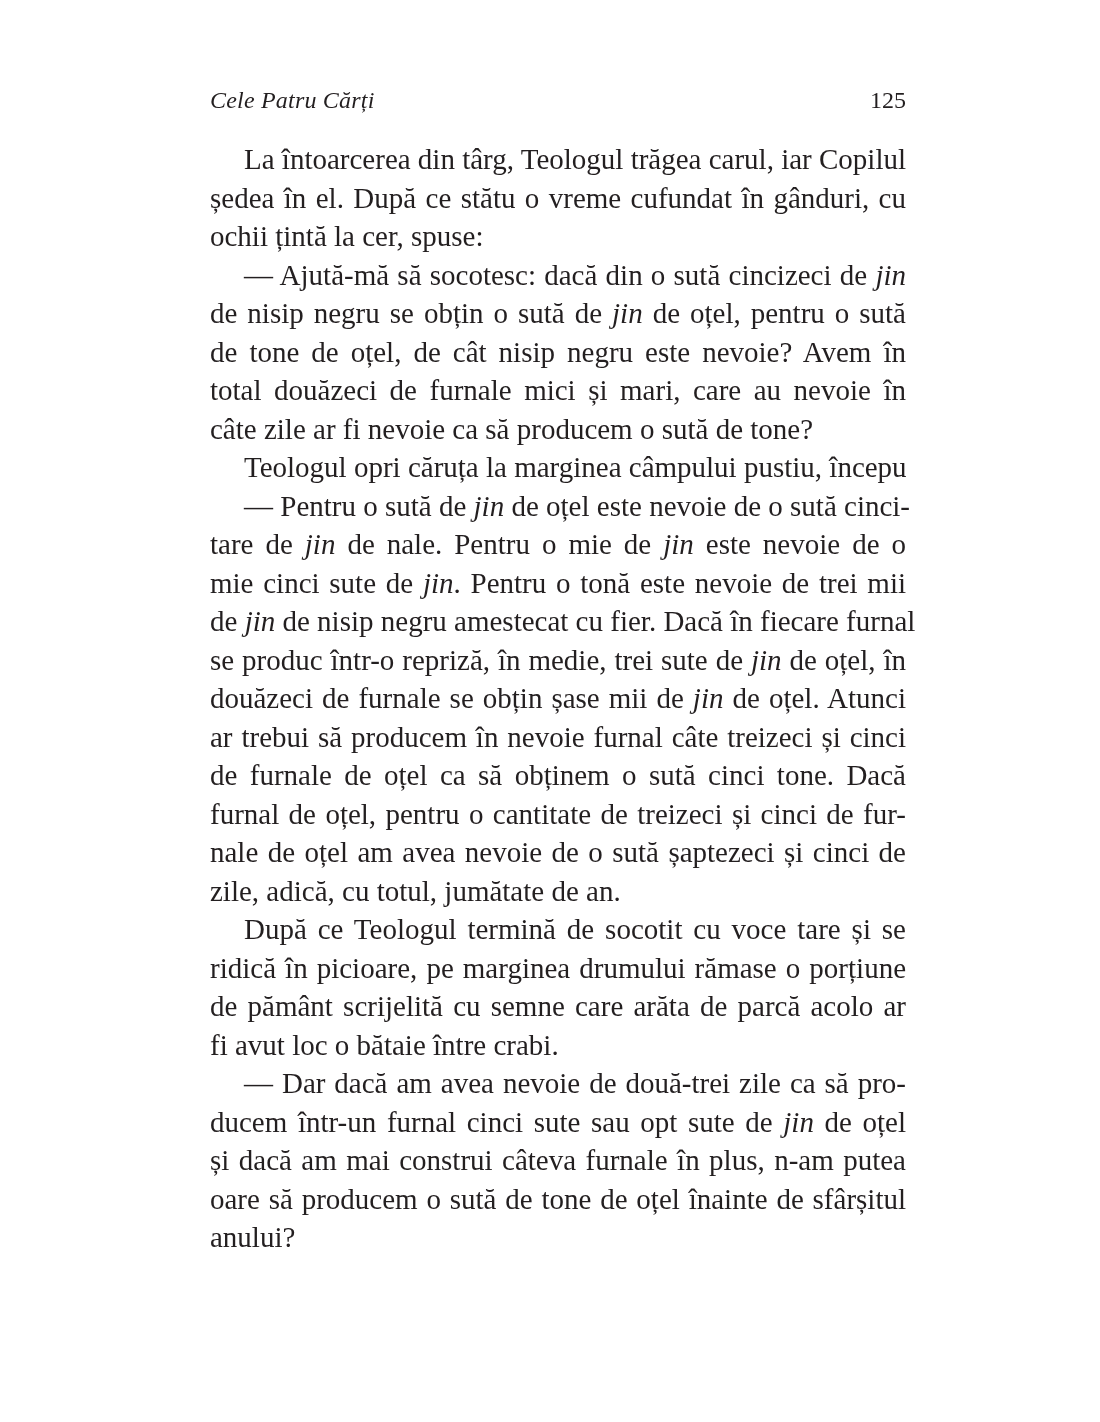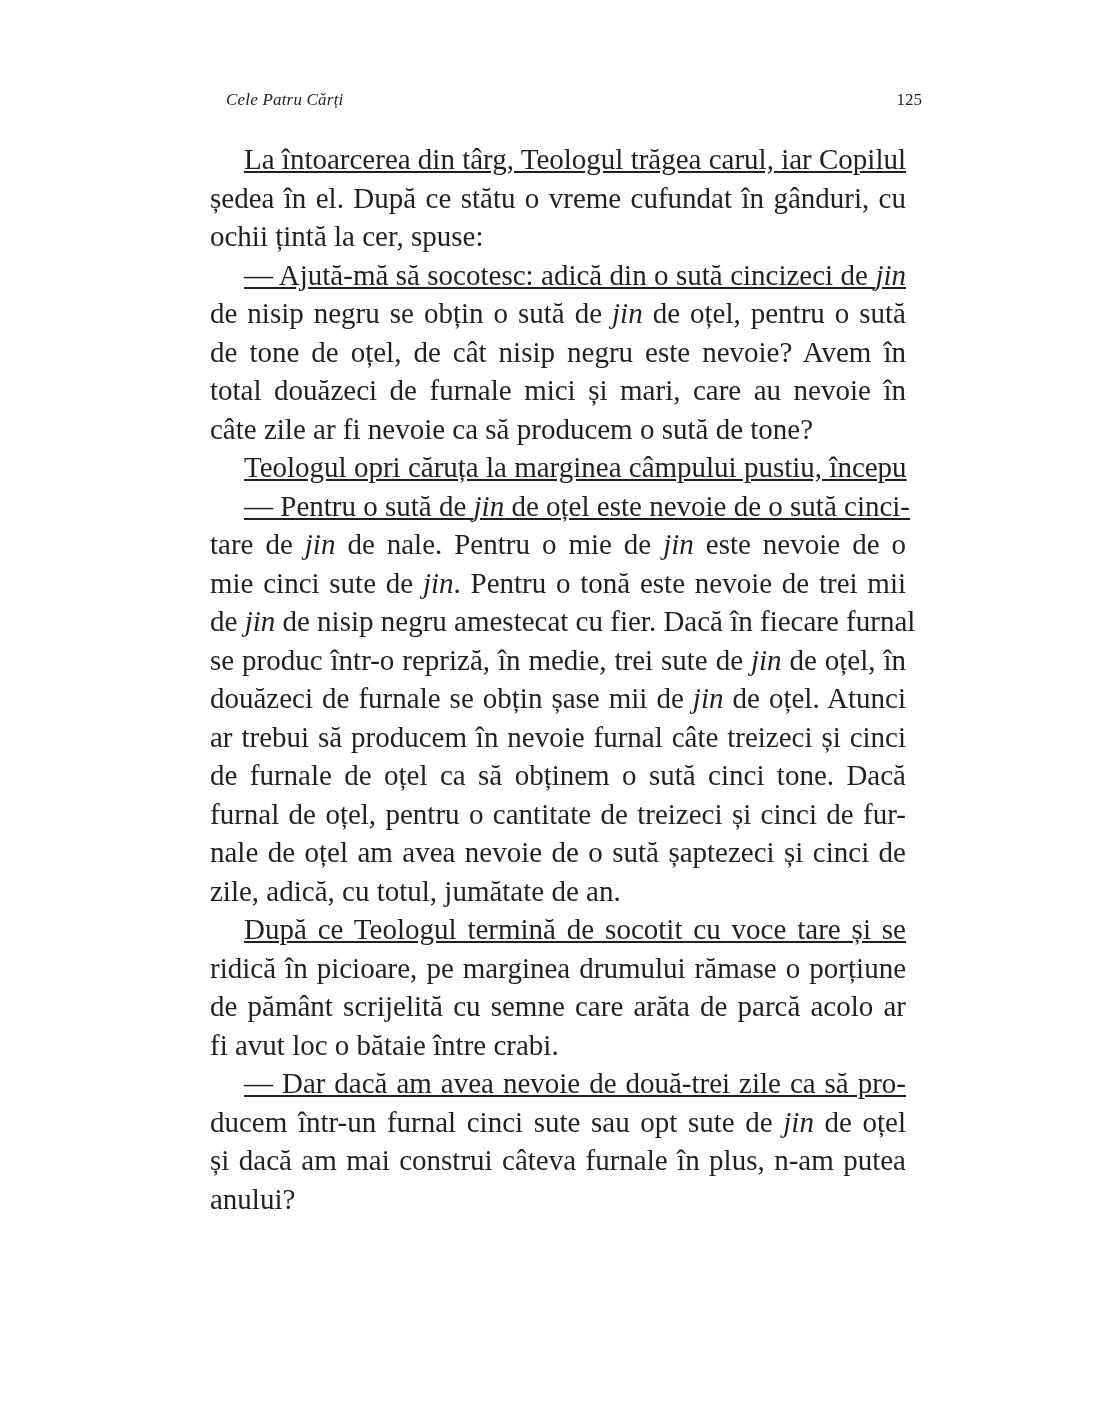--- a/index.html
+++ b/index.html
@@ -17,24 +17,24 @@
     }
     .page {
       position: absolute;
       left: 210px;
       top: 0;
       width: 696px;
     }
     .running-head {
       position: absolute;
       top: 84px;
-      left: 16px;
+      left: 0;
       width: 696px;
       height: 32px;
-      font-size: 17px;
+      font-size: 24px;
       line-height: 32px;
     }
     .running-title {
       position: absolute;
       left: 0;
       top: 0;
       font-style: italic;
       letter-spacing: 0.2px;
     }
     .page-number {
@@ -53,42 +53,41 @@
     .line {
       display: block;
       white-space: nowrap;
       text-align: justify;
       text-align-last: justify;
       height: 38.5px;
       overflow: visible;
     }
     .line.indent {
       padding-left: 34px;
-      text-decoration: underline;
     }
     .line.last {
       text-align-last: left;
     }
     .line i {
       font-style: italic;
     }
   </style>
 </head>
 <body>
 
 <div class="page">
   <div class="running-head">
     <span class="running-title">Cele Patru Cărți</span>
     <span class="page-number">125</span>
   </div>
   <div class="body-text" id="body-text">
       <div class="line indent"><span>La întoarcerea din târg, Teologul trăgea carul, iar Copilul</span></div>
       <div class="line"><span>ședea în el. După ce stătu o vreme cufundat în gânduri, cu</span></div>
       <div class="line last"><span>ochii țintă la cer, spuse:</span></div>
-      <div class="line indent"><span>— Ajută-mă să socotesc: adică din o sută cincizeci de </span><i>jin</i></div>
+      <div class="line indent"><span>— Ajută-mă să socotesc: dacă din o sută cincizeci de </span><i>jin</i></div>
       <div class="line"><span>de nisip negru se obțin o sută de </span><i>jin</i><span> de oțel, pentru o sută</span></div>
       <div class="line"><span>de tone de oțel, de cât nisip negru este nevoie? Avem în</span></div>
       <div class="line"><span>total douăzeci de furnale mici și mari, care au nevoie în</span></div>
       <div class="line last"><span>câte zile ar fi nevoie ca să producem o sută de tone?</span></div>
       <div class="line indent"><span>Teologul opri căruța la marginea câmpului pustiu, începu</span></div>
       <div class="line indent"><span>— Pentru o sută de </span><i>jin</i><span> de oțel este nevoie de o sută cinci-</span></div>
       <div class="line"><span>tare de </span><i>jin</i><span> de nale. Pentru o mie de </span><i>jin</i><span> este nevoie de o</span></div>
       <div class="line"><span>mie cinci sute de </span><i>jin</i><span>. Pentru o tonă este nevoie de trei mii</span></div>
       <div class="line"><span>de </span><i>jin</i><span> de nisip negru amestecat cu fier. Dacă în fiecare furnal</span></div>
       <div class="line"><span>se produc într-o repriză, în medie, trei sute de </span><i>jin</i><span> de oțel, în</span></div>
@@ -98,15 +97,16 @@
       <div class="line"><span>furnal de oțel, pentru o cantitate de treizeci și cinci de fur-</span></div>
       <div class="line"><span>nale de oțel am avea nevoie de o sută șaptezeci și cinci de</span></div>
       <div class="line last"><span>zile, adică, cu totul, jumătate de an.</span></div>
       <div class="line indent"><span>După ce Teologul termină de socotit cu voce tare și se</span></div>
       <div class="line"><span>ridică în picioare, pe marginea drumului rămase o porțiune</span></div>
       <div class="line"><span>de pământ scrijelită cu semne care arăta de parcă acolo ar</span></div>
       <div class="line last"><span>fi avut loc o bătaie între crabi.</span></div>
       <div class="line indent"><span>— Dar dacă am avea nevoie de două-trei zile ca să pro-</span></div>
       <div class="line"><span>ducem într-un furnal cinci sute sau opt sute de </span><i>jin</i><span> de oțel</span></div>
       <div class="line"><span>și dacă am mai construi câteva furnale în plus, n-am putea</span></div>
+      <div class="line"><span>oare să producem o sută de tone de oțel înainte de sfârșitul</span></div>
       <div class="line last"><span>anului?</span></div>
     </div>
 </div>
 
 </body></html>

